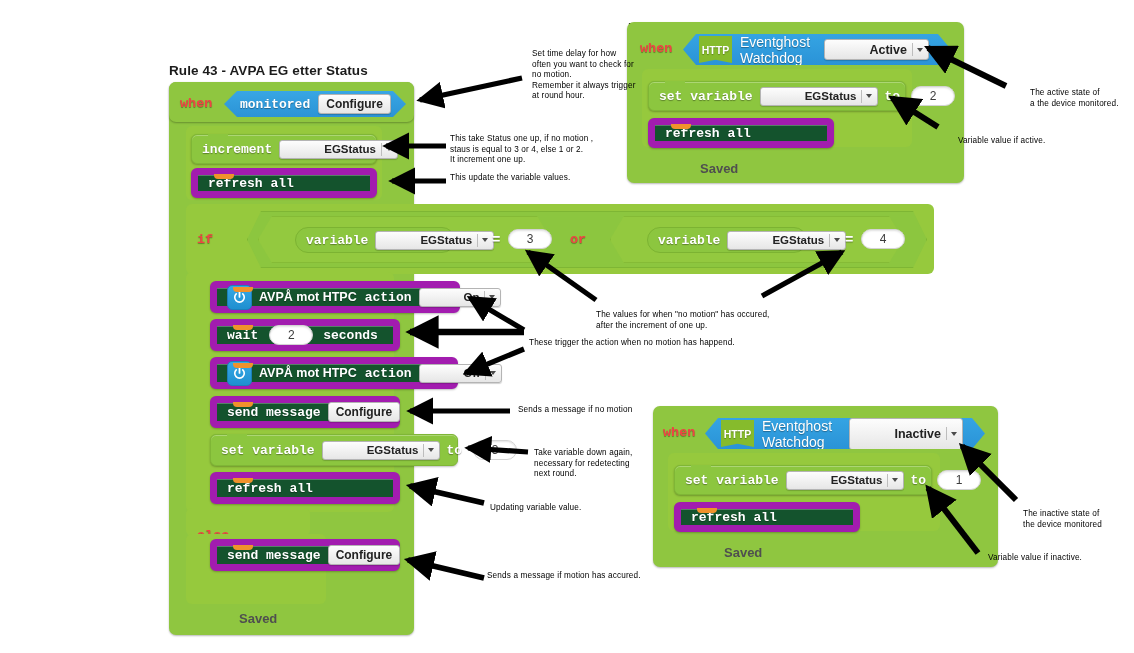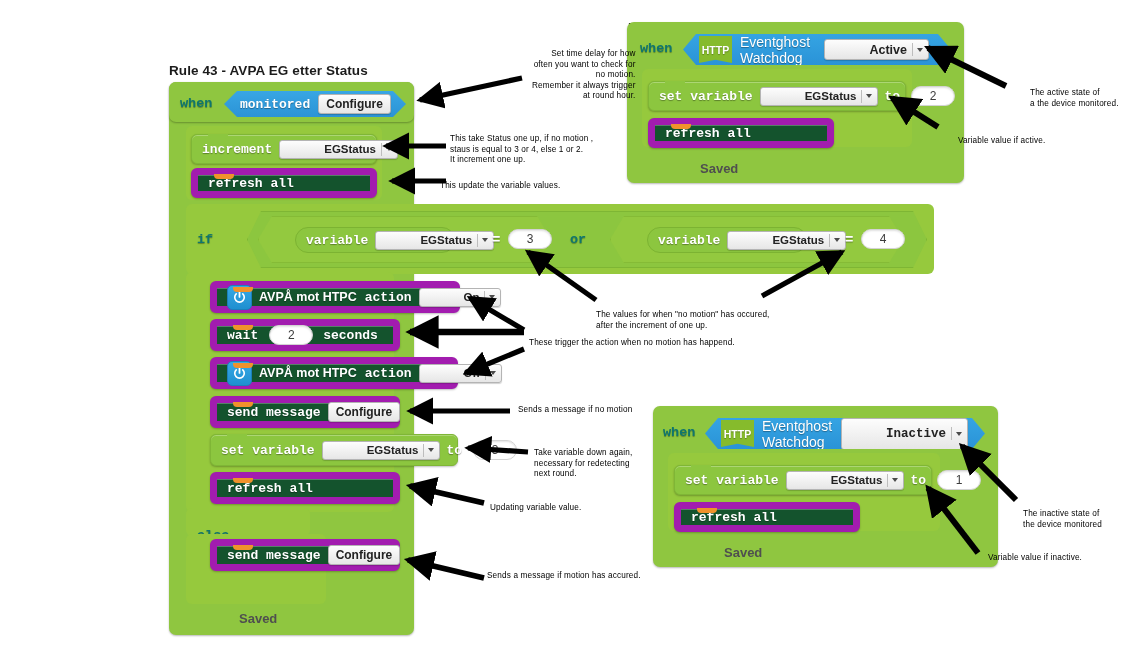--- a/index.html
+++ b/index.html
@@ -174,21 +174,21 @@
   }
   .eq{
     position:absolute;
     font-family:"Liberation Mono","DejaVu Sans Mono",monospace;
     font-weight:bold;font-size:14px;color:#fff;
     text-shadow:0 1px 1px rgba(0,0,0,.35);
   }
   .kw{
     position:absolute;
     font-family:"Liberation Mono","DejaVu Sans Mono",monospace;
-    font-weight:bold;font-size:13.5px;color:#0f766e;
+    font-weight:bold;font-size:13.5px;color:#ef4444;
     text-shadow:0 1px 1px rgba(0,0,0,.35);
   }
   .saved{
     position:absolute;
     font-family:"Liberation Sans",sans-serif;
     font-weight:bold; font-size:13px;
     color:#4f4f4f;
   }
 
   
@@ -386,21 +386,21 @@
   <div class="saved" style="left:700px; top:161px;">Saved</div>
 
 
   <div class="rule-box" style="left:653px; top:406px; width:345px; height:161px;"></div>
 
   <div class="kw" style="left:663px; top:425px;">when</div>
 
   <div class="hex wd" style="left:705px; top:418px; width:280px; height:31px;">
     <span class="http-badge">HTTP</span>
     <span class="wd-name">Eventghost Watchdog</span>
-    <span class="chip dd" style="height:32px;font-size:12.5px;font-family:Liberation Mono, monospace;">
+    <span class="chip dd" style="height:32px;font-size:12.5px;">
       <span>Inactive</span>
       <span class="sep"></span>
       <span class="arrow"></span>
     </span>
   </div>
 
   <div class="nest" style="left:668px; top:453px; width:272px; height:78px;"></div>
 
   <div class="blk green" style="left:674px; top:465px; width:258px; height:30px;">
     <span class="notch" style="background:#8cc63f;"></span>
@@ -414,29 +414,29 @@
     <span class="num">1</span>
   </div>
 
   <div class="blk orange" style="left:674px; top:502px; width:186px; height:30px;">
     <span class="notch" style="background:#f0922b;"></span>
     <span>refresh all</span>
   </div>
 
   <div class="saved" style="left:724px; top:545px;">Saved</div>
 
-  <div class="note" style="left:532px; top:49px;text-align:right;">Set time delay for how
+  <div class="note" style="left:532px; top:49px;">Set time delay for how
 often you want to check for
 no motion.
 Remember it always trigger
 at round hour.</div>
   <div class="note" style="left:450px; top:134px;">This take Status one up, if no motion ,
 staus is equal to 3 or 4, else 1 or 2.
 It increment one up.</div>
-  <div class="note" style="left:440px; top:173px;margin-top:8px;">This update the variable values.</div>
+  <div class="note" style="left:450px; top:173px;">This update the variable values.</div>
   <div class="note" style="left:596px; top:310px;">The values for when "no motion" has occured,
 after the increment of one up.</div>
   <div class="note" style="left:529px; top:338px;">These trigger the action when no motion has happend.</div>
   <div class="note" style="left:518px; top:405px;">Sends a message if no motion</div>
   <div class="note" style="left:534px; top:448px;">Take variable down again,
 necessary for redetecting
 next round.</div>
   <div class="note" style="left:490px; top:503px;">Updating variable value.</div>
   <div class="note" style="left:487px; top:571px;">Sends a message if motion has accured.</div>
   <div class="note" style="left:1030px; top:88px;">The active state of

